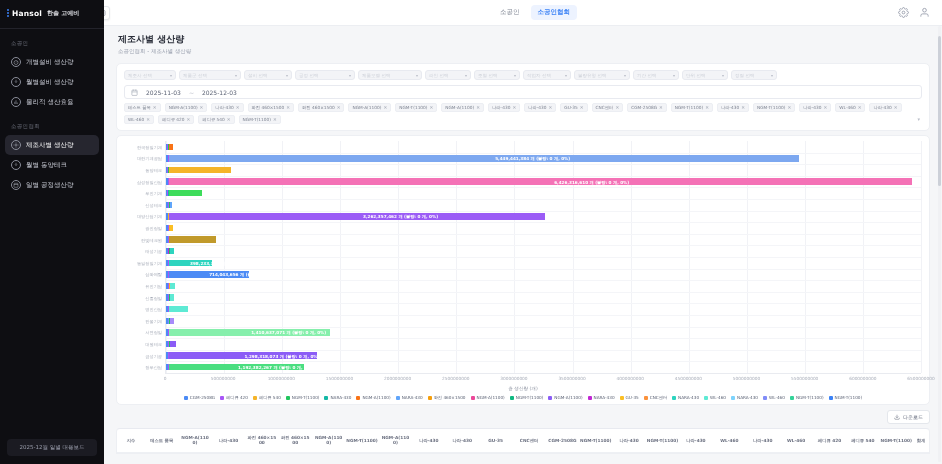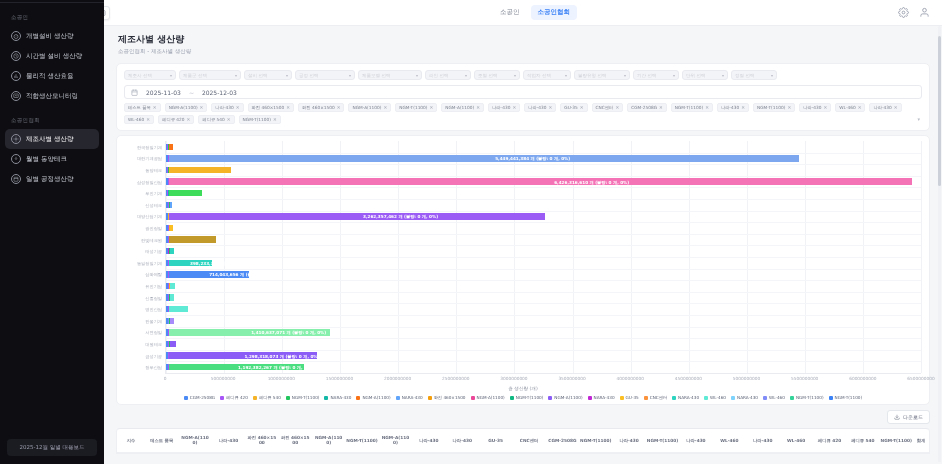--- a/index.html
+++ b/index.html
@@ -184,59 +184,59 @@
     background: #f0f1f4; border-radius: 2px;
   }
   .vscroll i { position: absolute; top: 10px; left: 0; width: 3px; height: 150px; background: #ccd0d8; border-radius: 2px; display: block;}
 </style>
 </head>
 <body>
 
 <div id="app">
 
   <aside class="sidebar">
+    <div class="brand">
+      <span class="brand-dots">
+          <i></i>
+          <i></i>
+          <i></i>
+        </span>
+      <span class="brand-name">Hansol</span>
+      <span class="brand-sub">한솔 고예비</span>
+    </div>
     <div class="side-div"></div>
     <div id="nav-root">
         <div class="nav-group-title">소공인</div>
         <div class="nav-item">
           <span class="nav-ico">
             <svg viewBox="0 0 24 24" fill="none" stroke="#b6bac6" stroke-width="2">
               <path d="M12 14l4-4"></path>
               <circle cx="12" cy="14" r="8"></circle>
             </svg>
           </span>
           <span>개별설비 생산량</span>
         </div>
         <div class="nav-item">
           <span class="nav-ico">
             <svg viewBox="0 0 24 24" fill="none" stroke="#b6bac6" stroke-width="2">
-              <circle cx="12" cy="12" r="9"></circle>
-              <polyline points="12 7 12 12 15 14"></polyline>
+              <path d="M12 3v10"></path>
+              <polyline points="8 10 12 14 16 10"></polyline>
             </svg>
           </span>
-          <span>시간별 설비 생산량</span>
+          <span>월별설비 생산량</span>
         </div>
         <div class="nav-item">
           <span class="nav-ico">
             <svg viewBox="0 0 24 24" fill="none" stroke="#b6bac6" stroke-width="2">
               <line x1="7" y1="20" x2="7" y2="11"></line>
               <line x1="12" y1="20" x2="12" y2="5"></line>
               <line x1="17" y1="20" x2="17" y2="14"></line>
             </svg>
           </span>
           <span>물리적 생산효율</span>
-        </div>
-        <div class="nav-item">
-          <span class="nav-ico">
-            <svg viewBox="0 0 24 24" fill="none" stroke="#b6bac6" stroke-width="2">
-              <rect x="3" y="4" width="18" height="14" rx="2"></rect>
-              <polyline points="7 13 10 10 13 13 17 8"></polyline>
-            </svg>
-          </span>
-          <span>적합생산모니터링</span>
         </div>
         <div class="nav-group-title">소공인협회</div>
         <div class="nav-item active">
           <span class="nav-ico">
             <svg viewBox="0 0 24 24" fill="none" stroke="#b6bac6" stroke-width="2">
               <circle cx="12" cy="12" r="4"></circle>
               <path d="M12 2v3M12 19v3M2 12h3M19 12h3"></path>
             </svg>
           </span>
           <span>제조사별 생산량</span>

